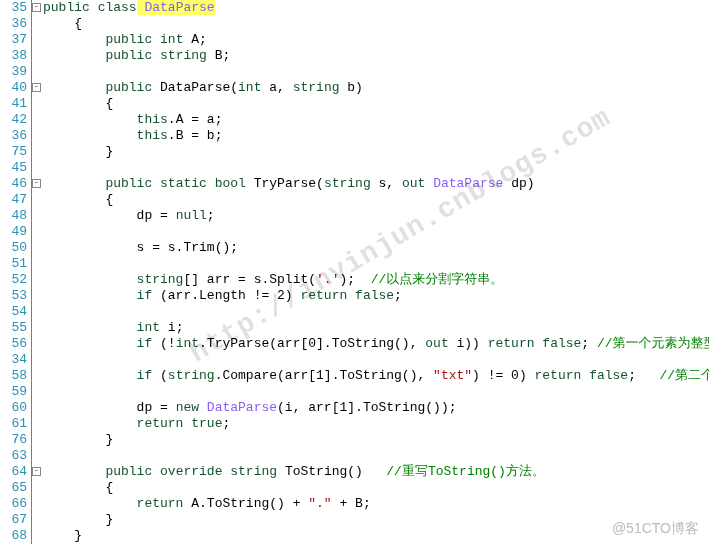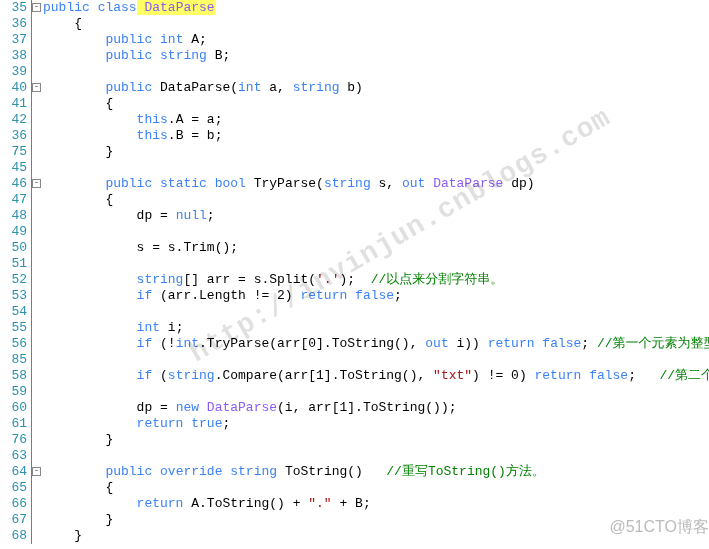--- a/index.html
+++ b/index.html
@@ -4,27 +4,27 @@
 <style>
 * { margin: 0; padding: 0; box-sizing: border-box; }
 body { font-family: Consolas, "Courier New", monospace; font-size: 13px; background: #fff; position: relative; width: 709px; }
 .editor { display: flex; }
 .gutter { background: #fff; color: #2b91af; text-align: right; padding: 0 4px 0 8px; user-select: none; border-right: 1px solid #8b5cf6; min-width: 32px; }
 .gutter div { height: 16px; line-height: 16px; }
 .fold { width: 14px; background: #fff; user-select: none; }
 .fold div { height: 16px; line-height: 16px; text-align: center; color: #888; font-size: 10px; }
 .code { padding-left: 2px; }
 .code div { height: 16px; line-height: 16px; white-space: pre; }
-.kw { color: #3b82f6; }
+.kw { color: #14532d; }
 .type { color: #8b5cf6; }
 .str { color: #a31515; }
 .cmt { color: #008000; }
 .hl { background: #ffff66; }
 .wm { position: absolute; left: 160px; top: 220px; font-size: 28px; font-weight: bold; color: rgba(0,0,0,0.12); transform: rotate(-30deg); pointer-events: none; letter-spacing: 1px; }
-.wm2 { position: absolute; right: 0; bottom: 6px; color: #bbb; font-family: sans-serif; font-size: 16px; margin-top: 40px; }
+.wm2 { position: absolute; right: 10px; bottom: 6px; color: #bbb; font-family: sans-serif; font-size: 14px; margin-top: 40px; }
 .box { border: 1px solid #888; display:inline-block; width:9px; height:9px; line-height:7px; font-size:9px; text-align:center; color:#555; vertical-align:1px;}
 </style>
 </head>
 <body>
 
 <div class="editor">
   <div class="gutter">
     <div>35</div>
     <div>36</div>
     <div>37</div>
@@ -40,21 +40,21 @@
     <div>47</div>
     <div>48</div>
     <div>49</div>
     <div>50</div>
     <div>51</div>
     <div>52</div>
     <div>53</div>
     <div>54</div>
     <div>55</div>
     <div>56</div>
-    <div>85</div>
+    <div>34</div>
     <div>58</div>
     <div>59</div>
     <div>60</div>
     <div>61</div>
     <div>76</div>
     <div>63</div>
     <div>64</div>
     <div>65</div>
     <div>66</div>
     <div>67</div>

